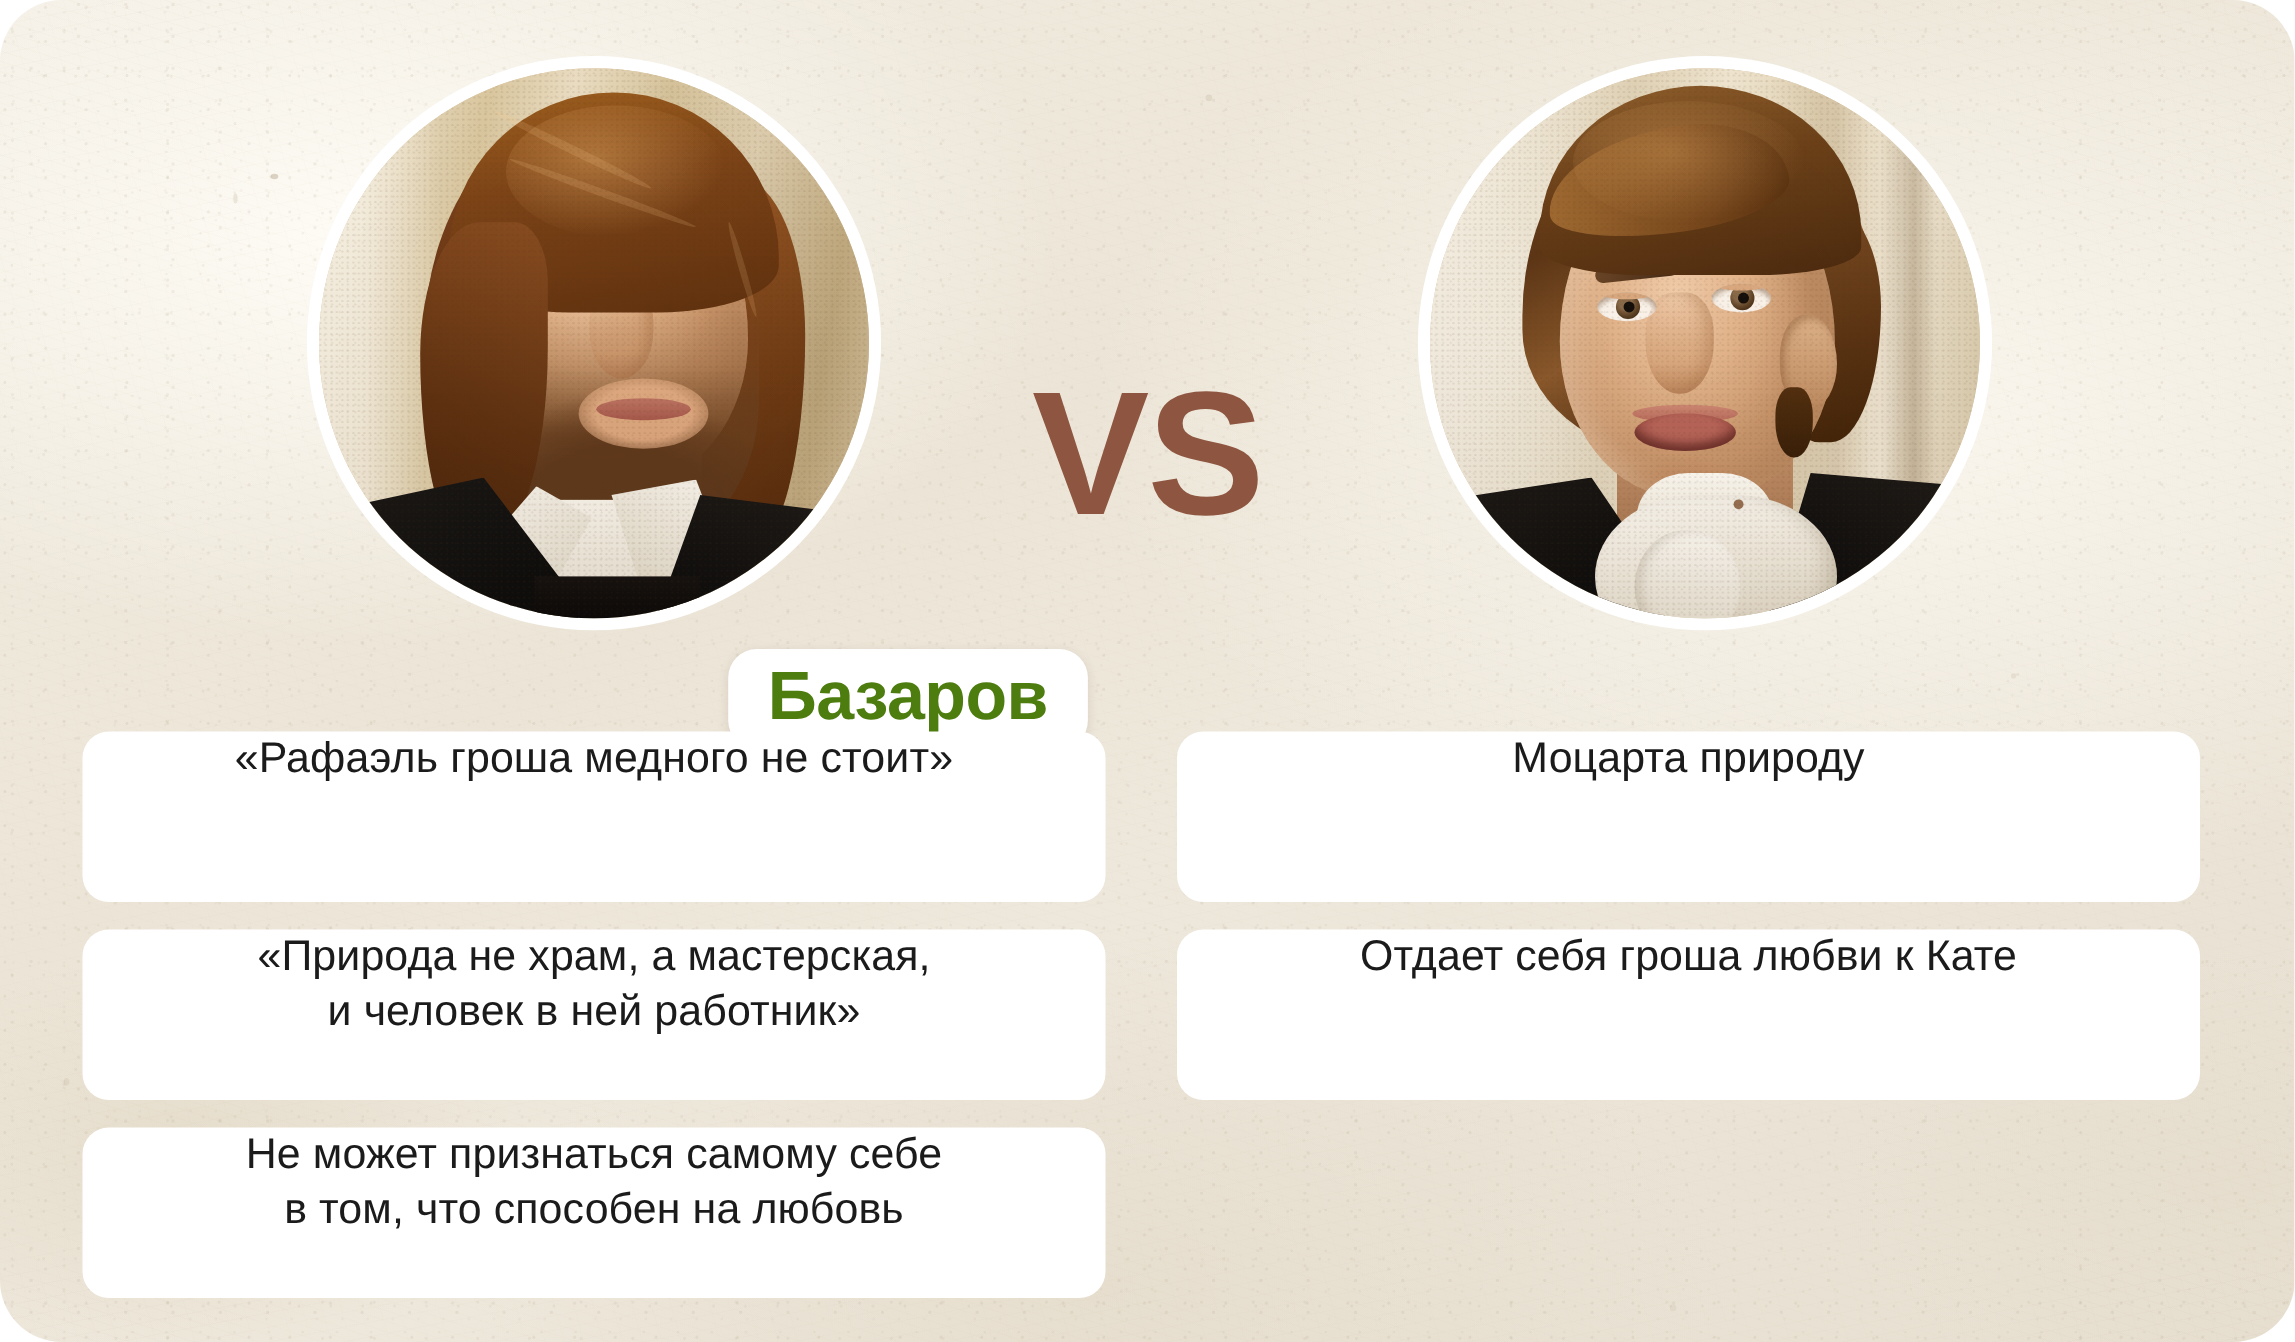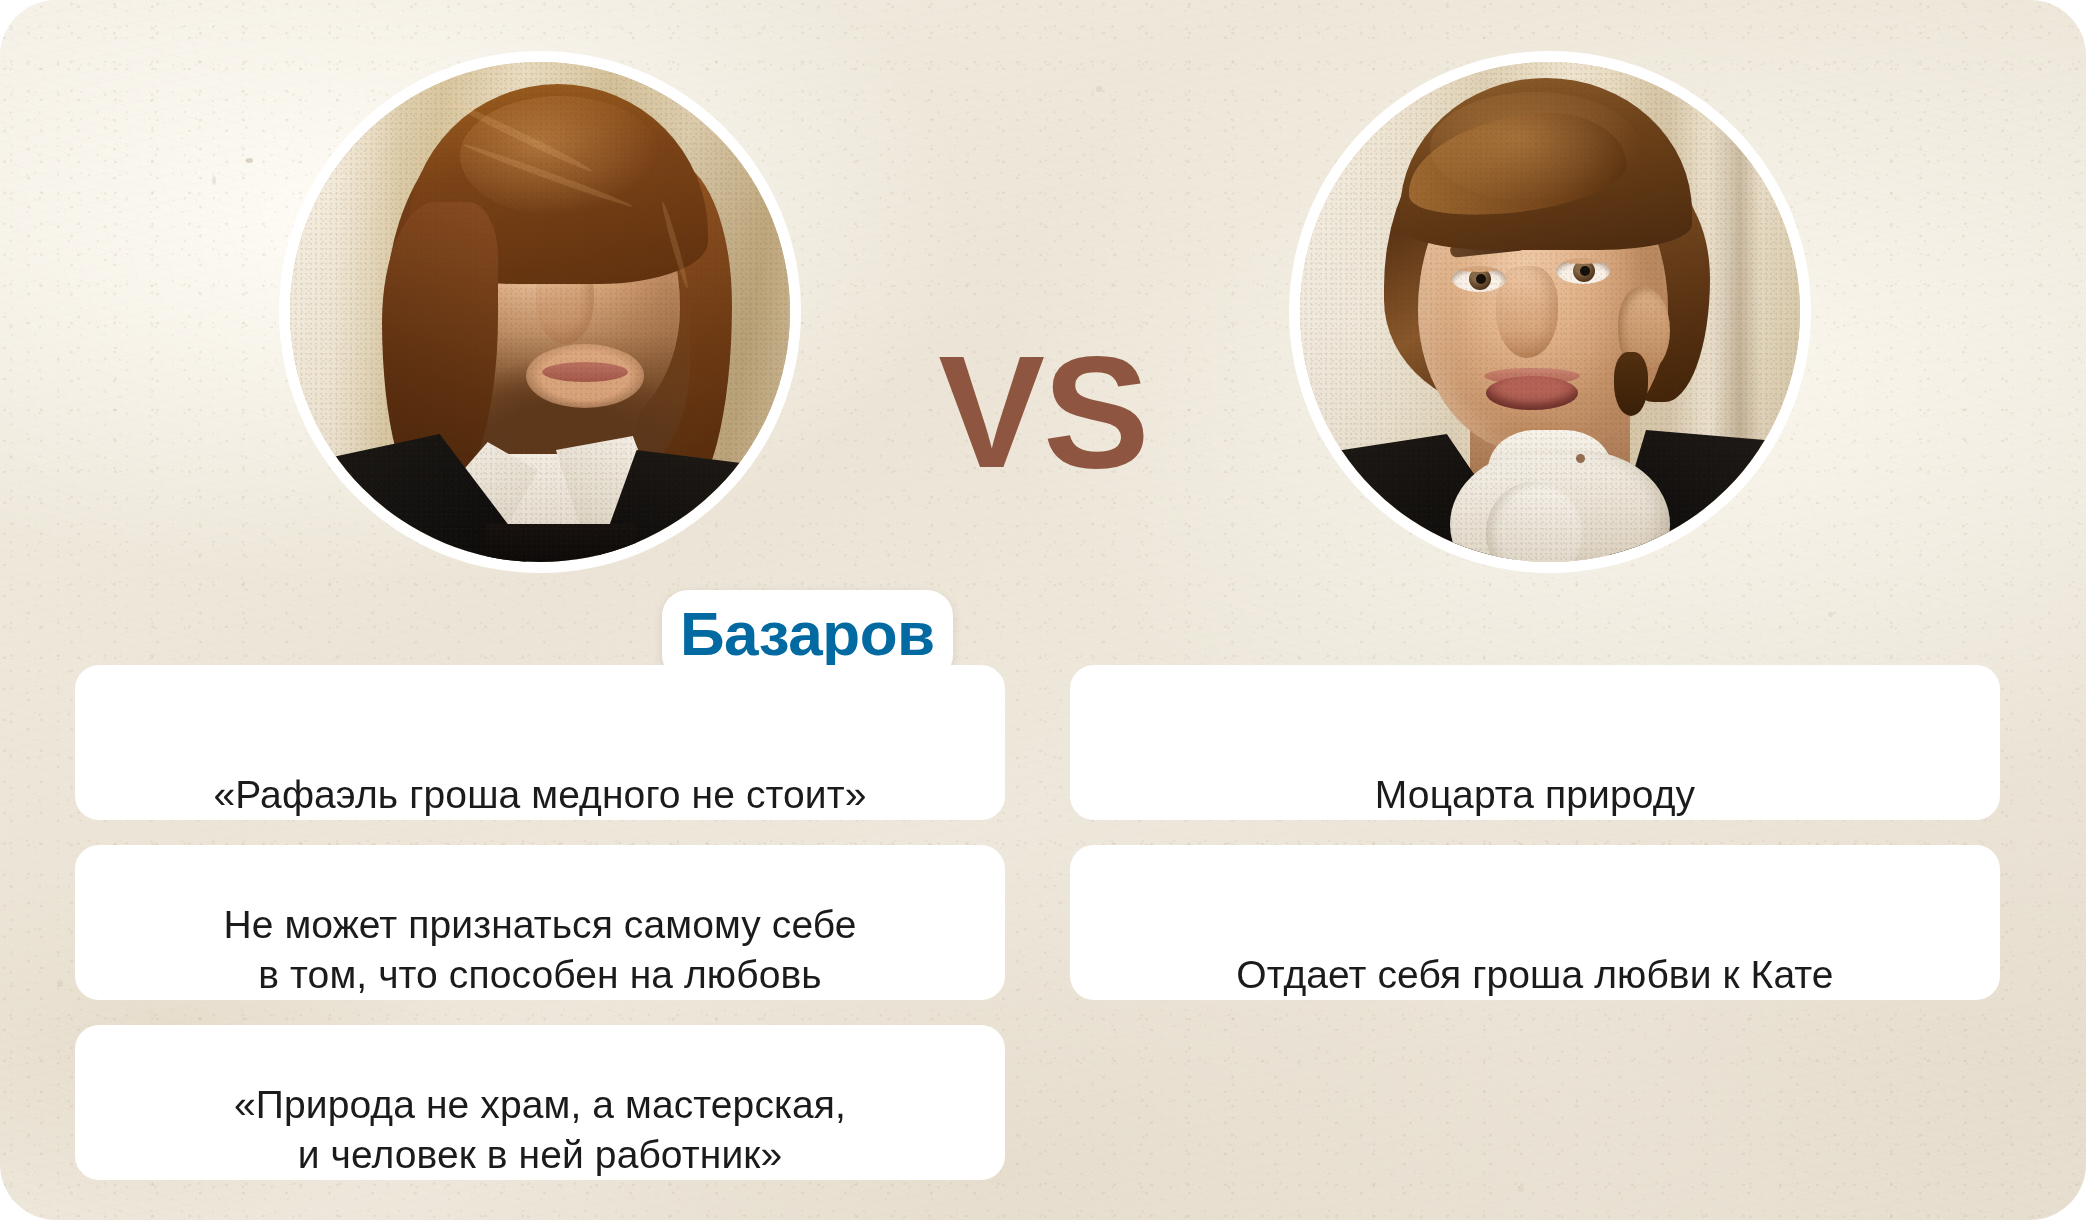--- a/index.html
+++ b/index.html
@@ -318,26 +318,26 @@
       radial-gradient(circle at 25% 35%, rgba(90,60,30,.5) 0 .8px, transparent 1.1px),
       radial-gradient(circle at 70% 68%, rgba(90,60,30,.4) 0 .8px, transparent 1.1px);
     background-size:5px 5px,7px 7px;
   }
 
   
   .name-badge{
     position:absolute;
     background:#ffffff;
     border-radius:26px;
-    padding:12px 18px 16px;
+    padding:12px 36px 16px;
     font-weight:700;
     font-size:62px;
     line-height:1.02;
     letter-spacing:-.5px;
-    color:#0369a1;
+    color:#4d7c0f;
     white-space:nowrap;
     box-shadow:0 3px 10px rgba(90,74,50,.14);
   }
   .name-badge.left{left:372px;top:528px;}
 
   
   .vs{
     position:absolute;
     left:50%;top:270px;transform:translateX(-50%);
     font-size:160px;
@@ -353,21 +353,21 @@
     width:1925px;
     display:flex;
     gap:65px;
   }
   .col{flex:0 0 930px;display:flex;flex-direction:column;gap:25px;}
   .col.right{flex:0 0 930px;}
   .fact{
     background:#ffffff;
     border-radius:24px;
     height:155px;
-    display:flex;align-items:flex-end;justify-content:center;
+    display:flex;align-items:flex-start;justify-content:center;
     text-align:center;
     padding:0 36px;
     box-sizing:border-box;
     font-size:39px;
     line-height:1.28;
     color:#1b1b1b;
     letter-spacing:.1px;
   }
   .fact span{display:block;}
 </style>
@@ -480,24 +480,24 @@
     </div>
   </div>
 
   <div class="columns">
 
     <div class="col left">
       <div class="fact">
         <span>«Рафаэль гроша медного не стоит»</span>
       </div>
       <div class="fact">
+        <span>«Природа не храм, а мастерская,<br>и человек в ней работник»</span>
+      </div>
+      <div class="fact">
         <span>Не может признаться самому себе<br>в том, что способен на любовь</span>
-      </div>
-      <div class="fact">
-        <span>«Природа не храм, а мастерская,<br>и человек в ней работник»</span>
       </div>
     </div>
 
     <div class="col right">
       <div class="fact">
         <span>Моцарта природу</span>
       </div>
       <div class="fact">
         <span>Отдает себя гроша любви к Кате</span>
       </div>

